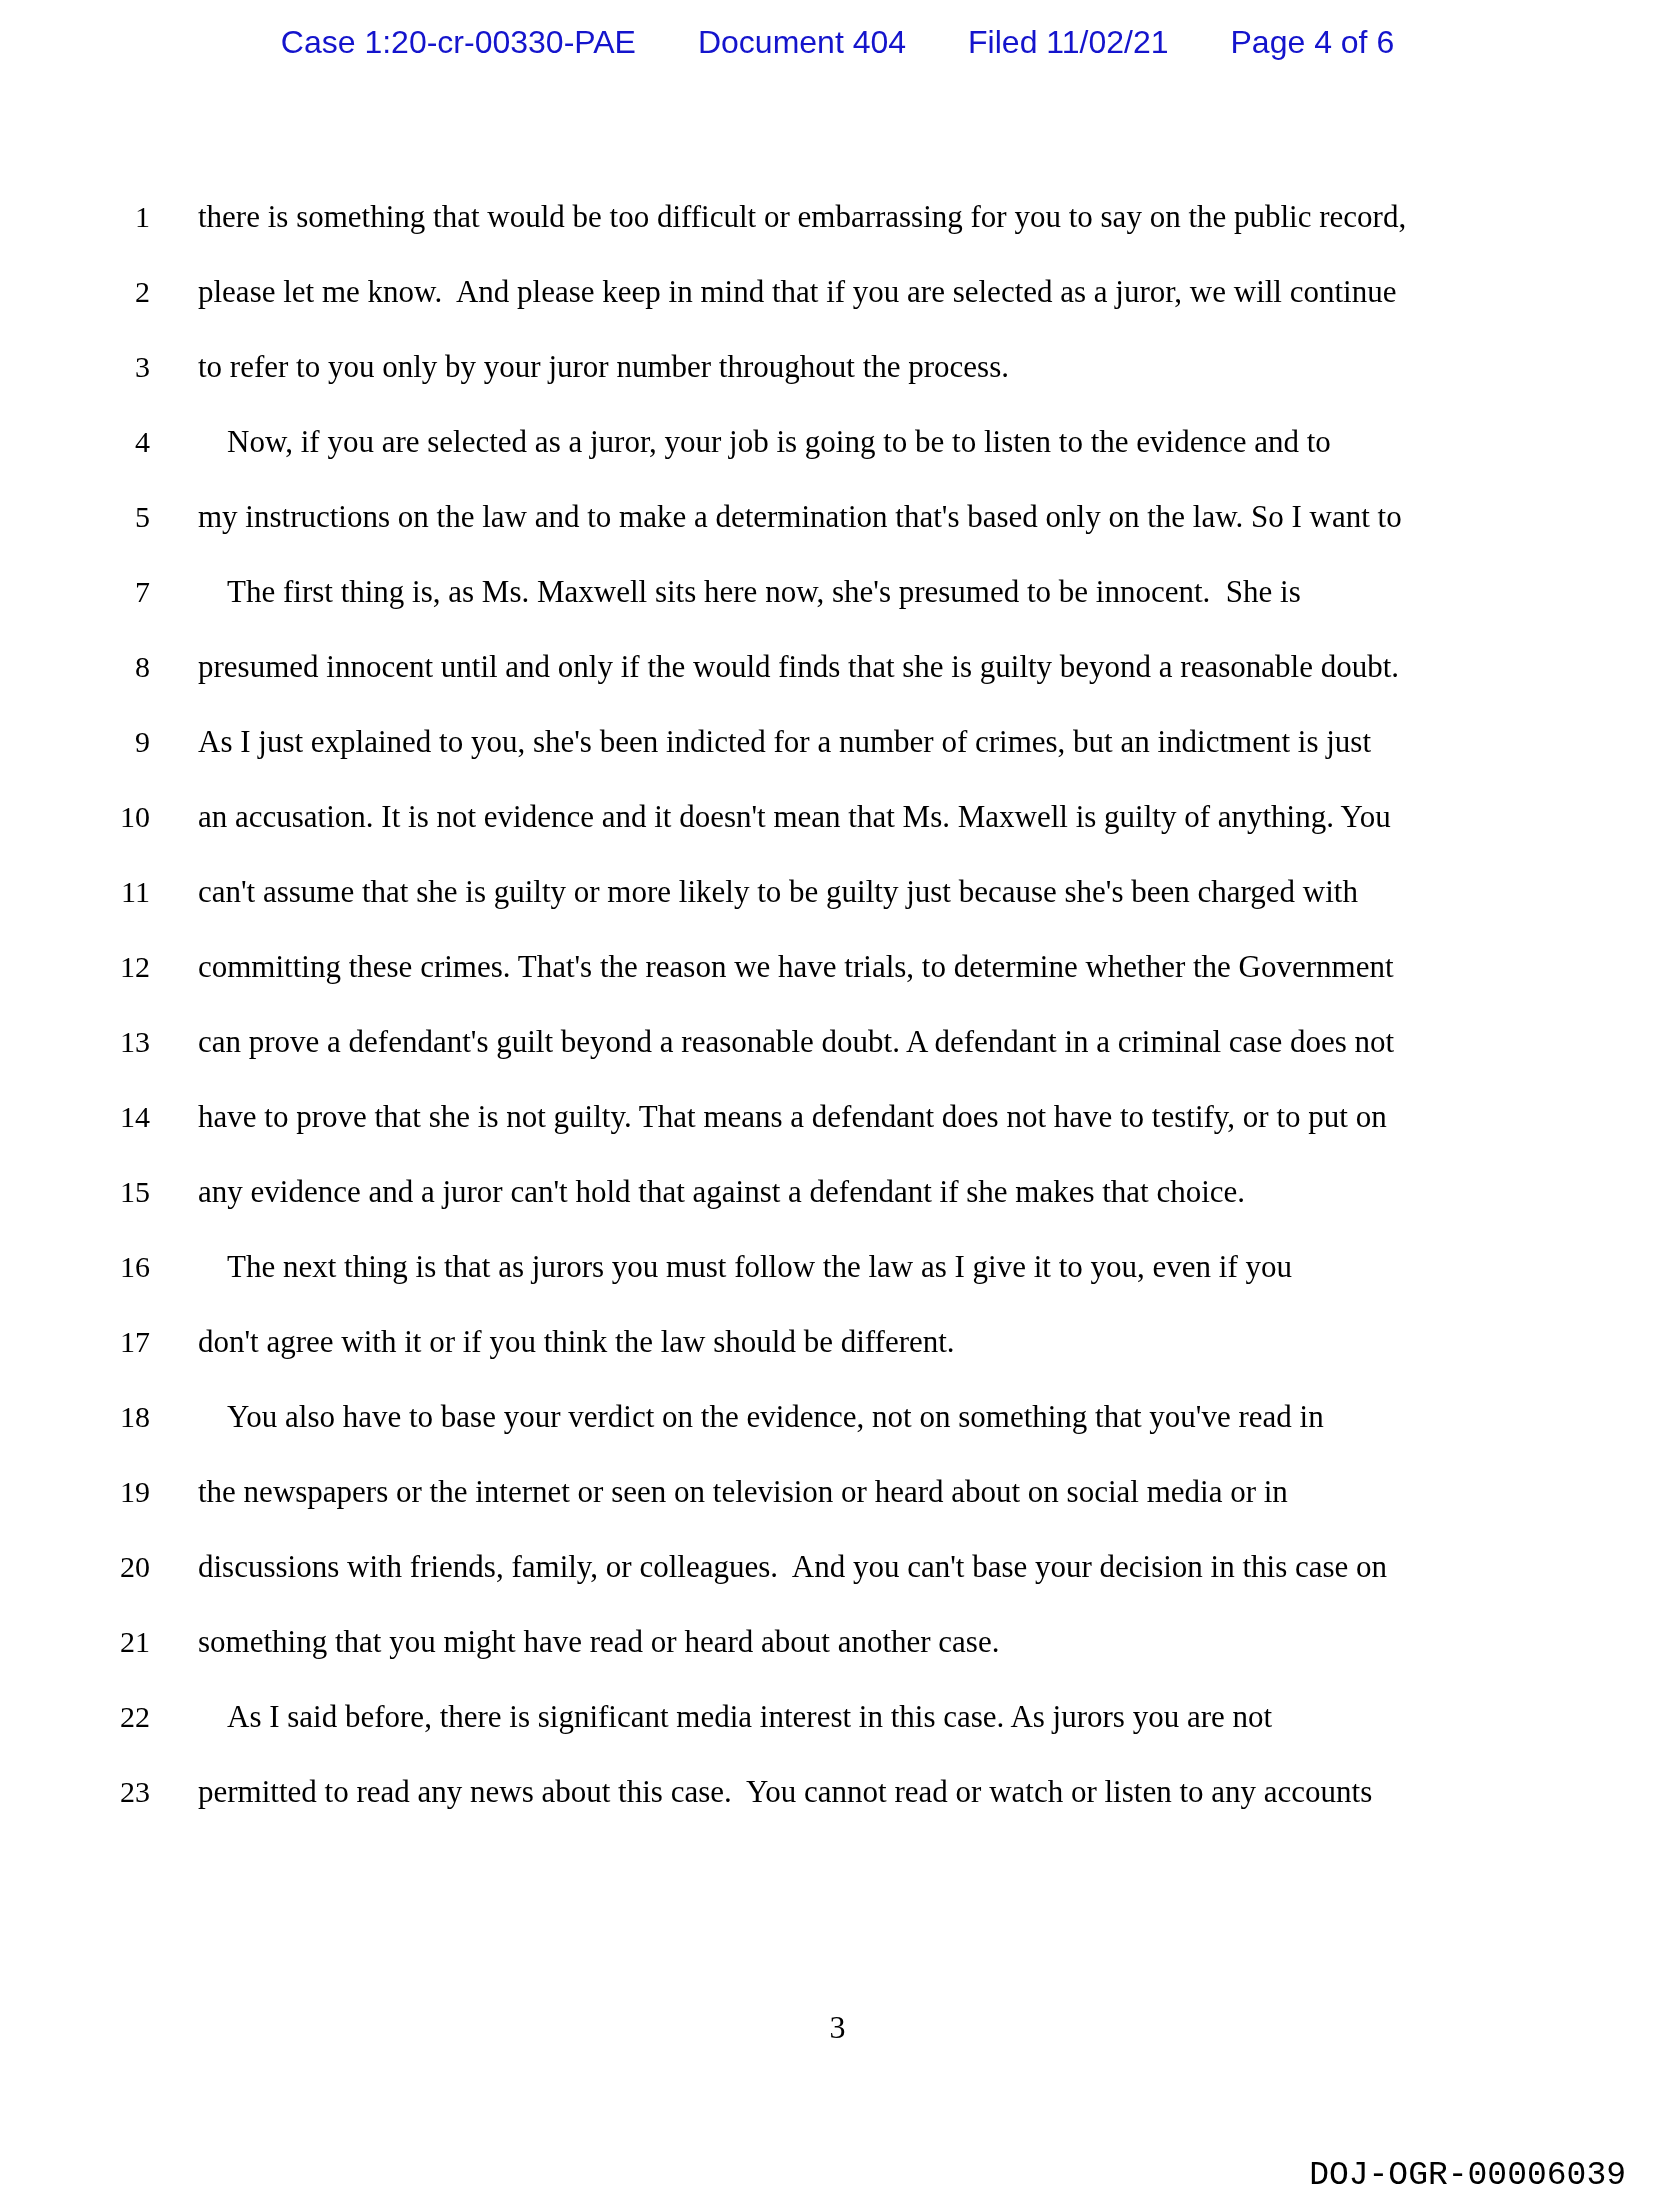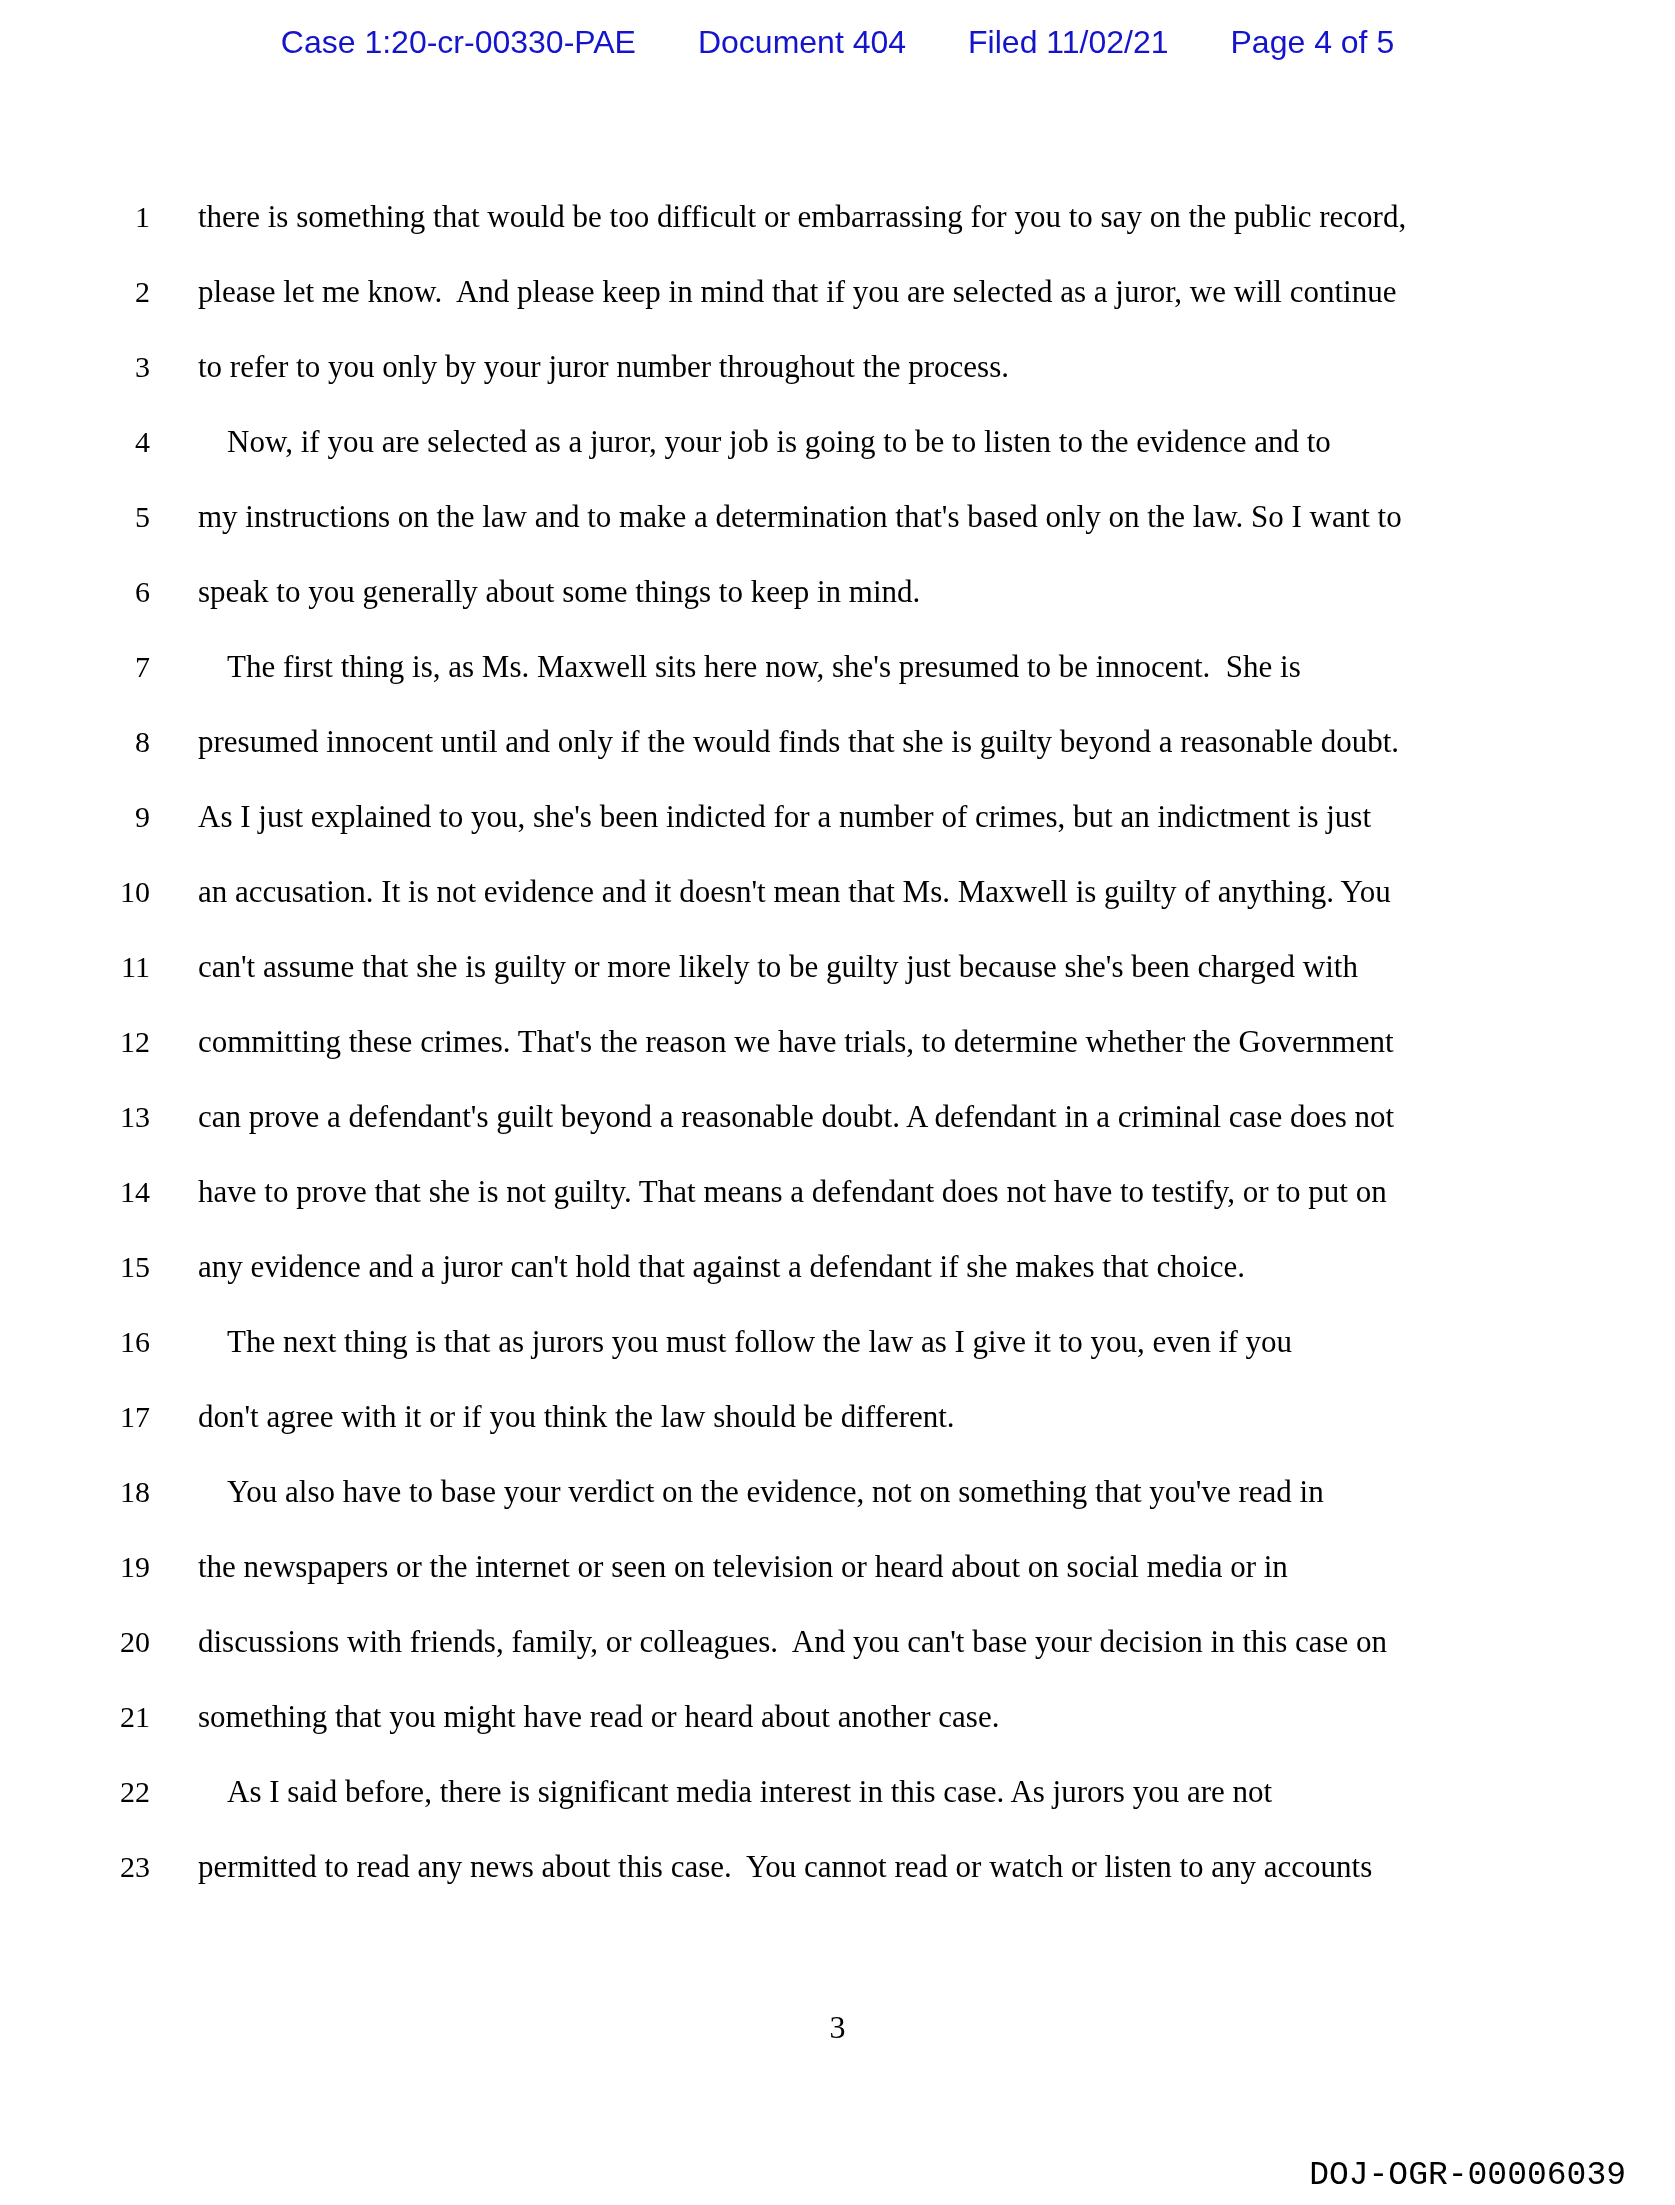--- a/index.html
+++ b/index.html
@@ -67,30 +67,29 @@
 </style>
 </head>
 <body>
 
 <div class="page">
 
   <div class="ecf-header">
     <span>Case 1:20-cr-00330-PAE</span>
     <span>Document 404</span>
     <span>Filed 11/02/21</span>
-    <span>Page 4 of 5</span>
+    <span>Page 4 of 6</span>
   </div>
 
   <div class="transcript">
       <div class="line"><span class="ln">1</span><span class="lt">there is something that would be too difficult or embarrassing for you to say on the public record,</span></div>
       <div class="line"><span class="ln">2</span><span class="lt">please let me know.  And please keep in mind that if you are selected as a juror, we will continue</span></div>
       <div class="line"><span class="ln">3</span><span class="lt">to refer to you only by your juror number throughout the process.</span></div>
       <div class="line"><span class="ln">4</span><span class="lt indent">Now, if you are selected as a juror, your job is going to be to listen to the evidence and to</span></div>
       <div class="line"><span class="ln">5</span><span class="lt">my instructions on the law and to make a determination that's based only on the law. So I want to</span></div>
-      <div class="line"><span class="ln">6</span><span class="lt">speak to you generally about some things to keep in mind.</span></div>
       <div class="line"><span class="ln">7</span><span class="lt indent">The first thing is, as Ms. Maxwell sits here now, she's presumed to be innocent.  She is</span></div>
       <div class="line"><span class="ln">8</span><span class="lt">presumed innocent until and only if the would finds that she is guilty beyond a reasonable doubt.</span></div>
       <div class="line"><span class="ln">9</span><span class="lt">As I just explained to you, she's been indicted for a number of crimes, but an indictment is just</span></div>
       <div class="line"><span class="ln">10</span><span class="lt">an accusation. It is not evidence and it doesn't mean that Ms. Maxwell is guilty of anything. You</span></div>
       <div class="line"><span class="ln">11</span><span class="lt">can't assume that she is guilty or more likely to be guilty just because she's been charged with</span></div>
       <div class="line"><span class="ln">12</span><span class="lt">committing these crimes. That's the reason we have trials, to determine whether the Government</span></div>
       <div class="line"><span class="ln">13</span><span class="lt">can prove a defendant's guilt beyond a reasonable doubt. A defendant in a criminal case does not</span></div>
       <div class="line"><span class="ln">14</span><span class="lt">have to prove that she is not guilty. That means a defendant does not have to testify, or to put on</span></div>
       <div class="line"><span class="ln">15</span><span class="lt">any evidence and a juror can't hold that against a defendant if she makes that choice.</span></div>
       <div class="line"><span class="ln">16</span><span class="lt indent">The next thing is that as jurors you must follow the law as I give it to you, even if you</span></div>

